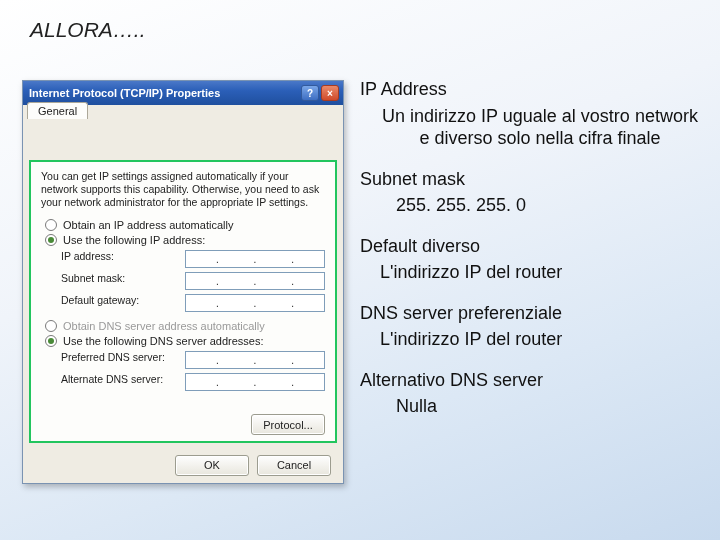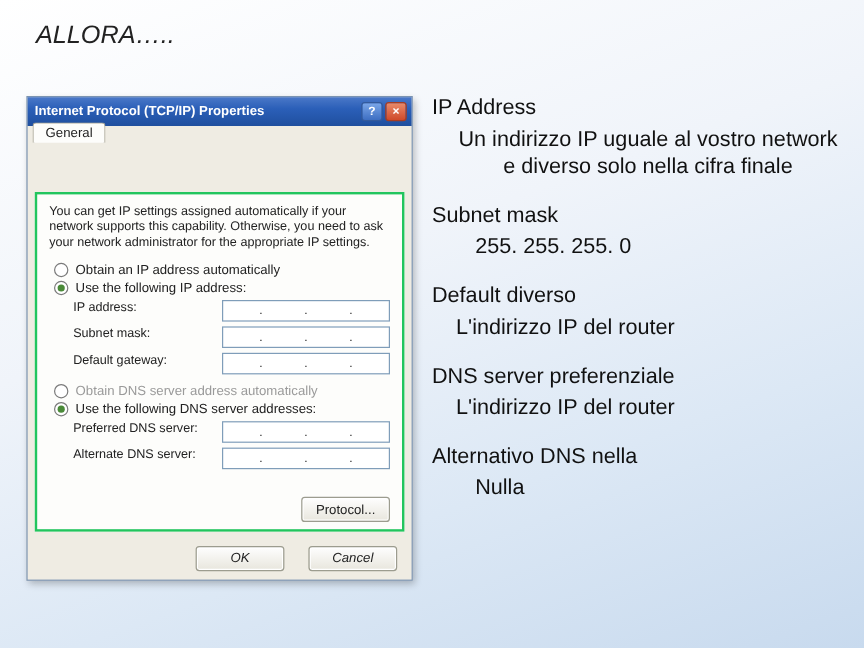--- a/index.html
+++ b/index.html
@@ -67,38 +67,38 @@
   .btnbar { position:absolute; right:10px; bottom:48px; }
   .btn {
     display:inline-flex; align-items:center; justify-content:center;
     min-width: 74px; height: 21px; padding: 0 10px;
     background: linear-gradient(to bottom,#fefefe,#e8e6dd);
     border:1px solid #9c9c8f; border-radius:3px; font-size:11px; color:#222;
     box-shadow: inset 0 0 0 1px #fff;
   }
   .dlg-bottom {
     position:absolute; left:0; right:0; bottom:0; height:36px;
-    display:flex; align-items:center; justify-content:flex-end; gap:20px; padding-right:12px;font-style:italic;
+    display:flex; align-items:center; justify-content:flex-end; gap:8px; padding-right:12px;
   }
 </style>
 </head>
 <body>
 
 <div class="slide-title">ALLORA…..</div>
 
 <div class="right-col">
   <div class="hdr">IP Address</div>
   <div class="body">Un indirizzo IP uguale al vostro network e diverso solo nella cifra finale</div>
   <div class="hdr">Subnet mask</div>
   <div class="body ind">255. 255. 255. 0</div>
   <div class="hdr">Default diverso</div>
   <div class="body left">L'indirizzo IP del router</div>
   <div class="hdr">DNS server preferenziale</div>
   <div class="body left">L'indirizzo IP del router</div>
-  <div class="hdr">Alternativo DNS nella</div>
+  <div class="hdr">Alternativo DNS server</div>
   <div class="body ind">Nulla</div>
 </div>
 
 <div class="dialog">
   <div class="titlebar">
     <span>Internet Protocol (TCP/IP) Properties</span>
     <div class="titlebar-right">
       <div class="winbtn">?</div>
       <div class="winbtn close">×</div>
     </div>

